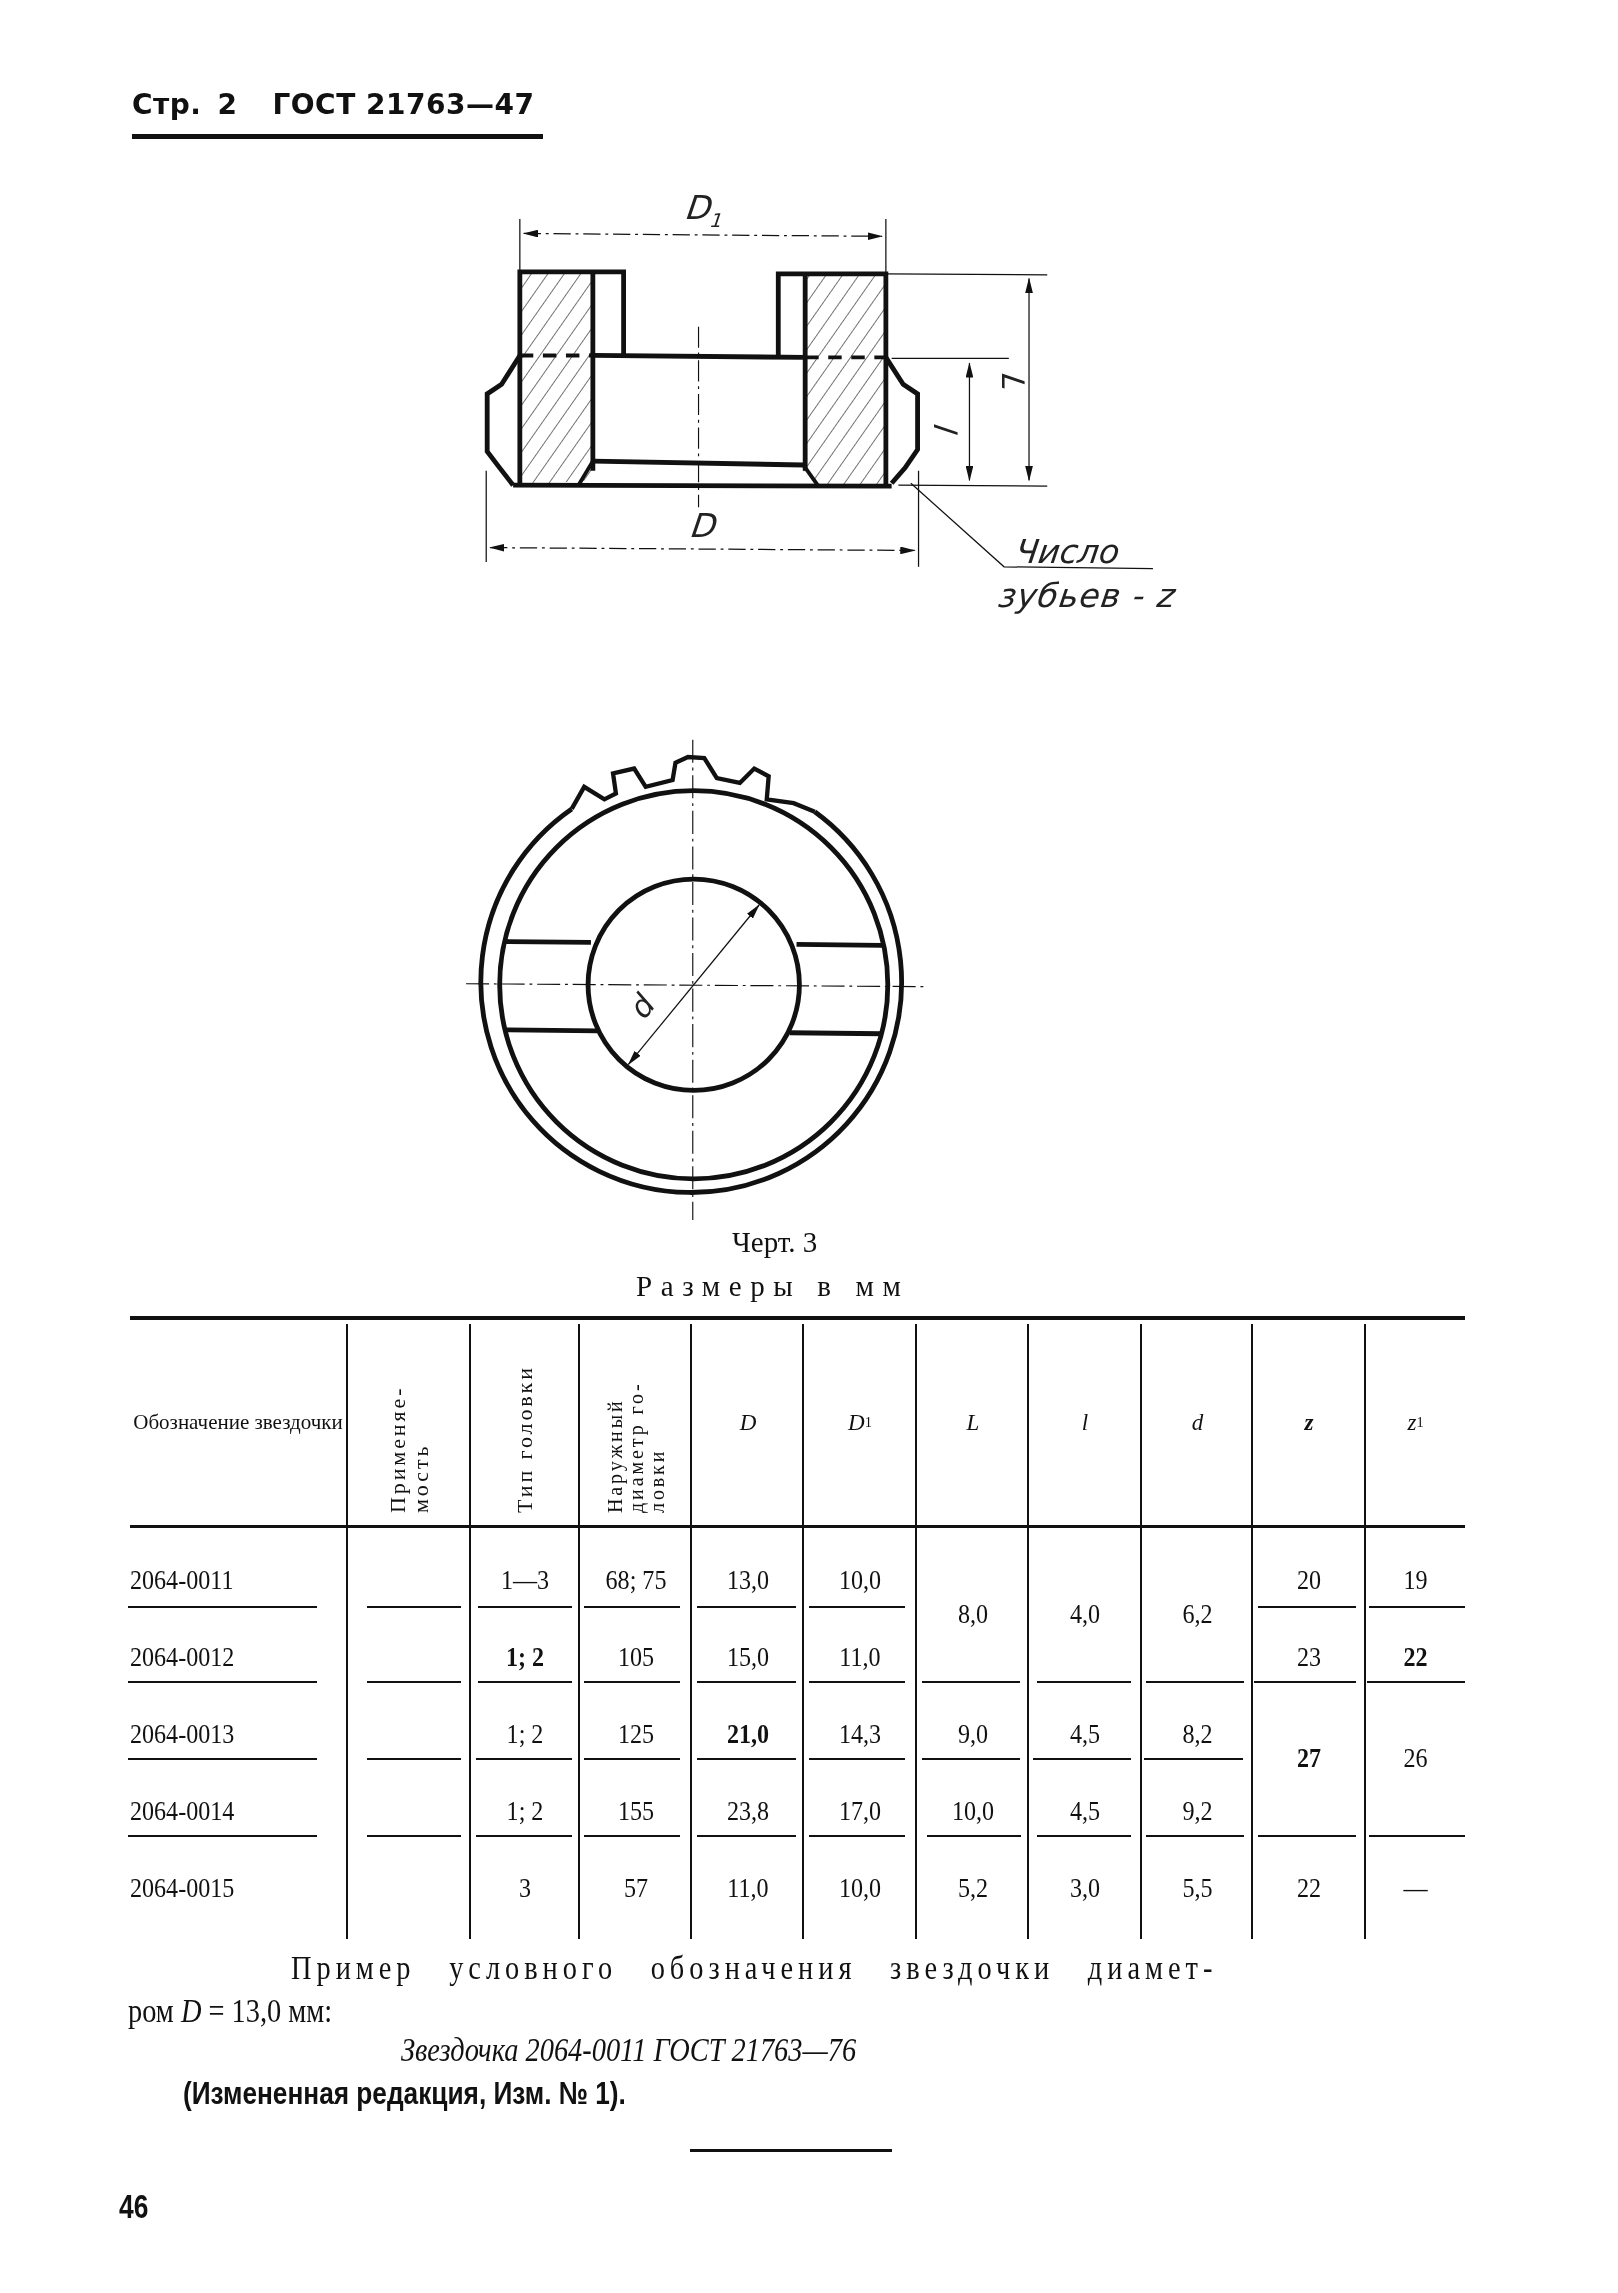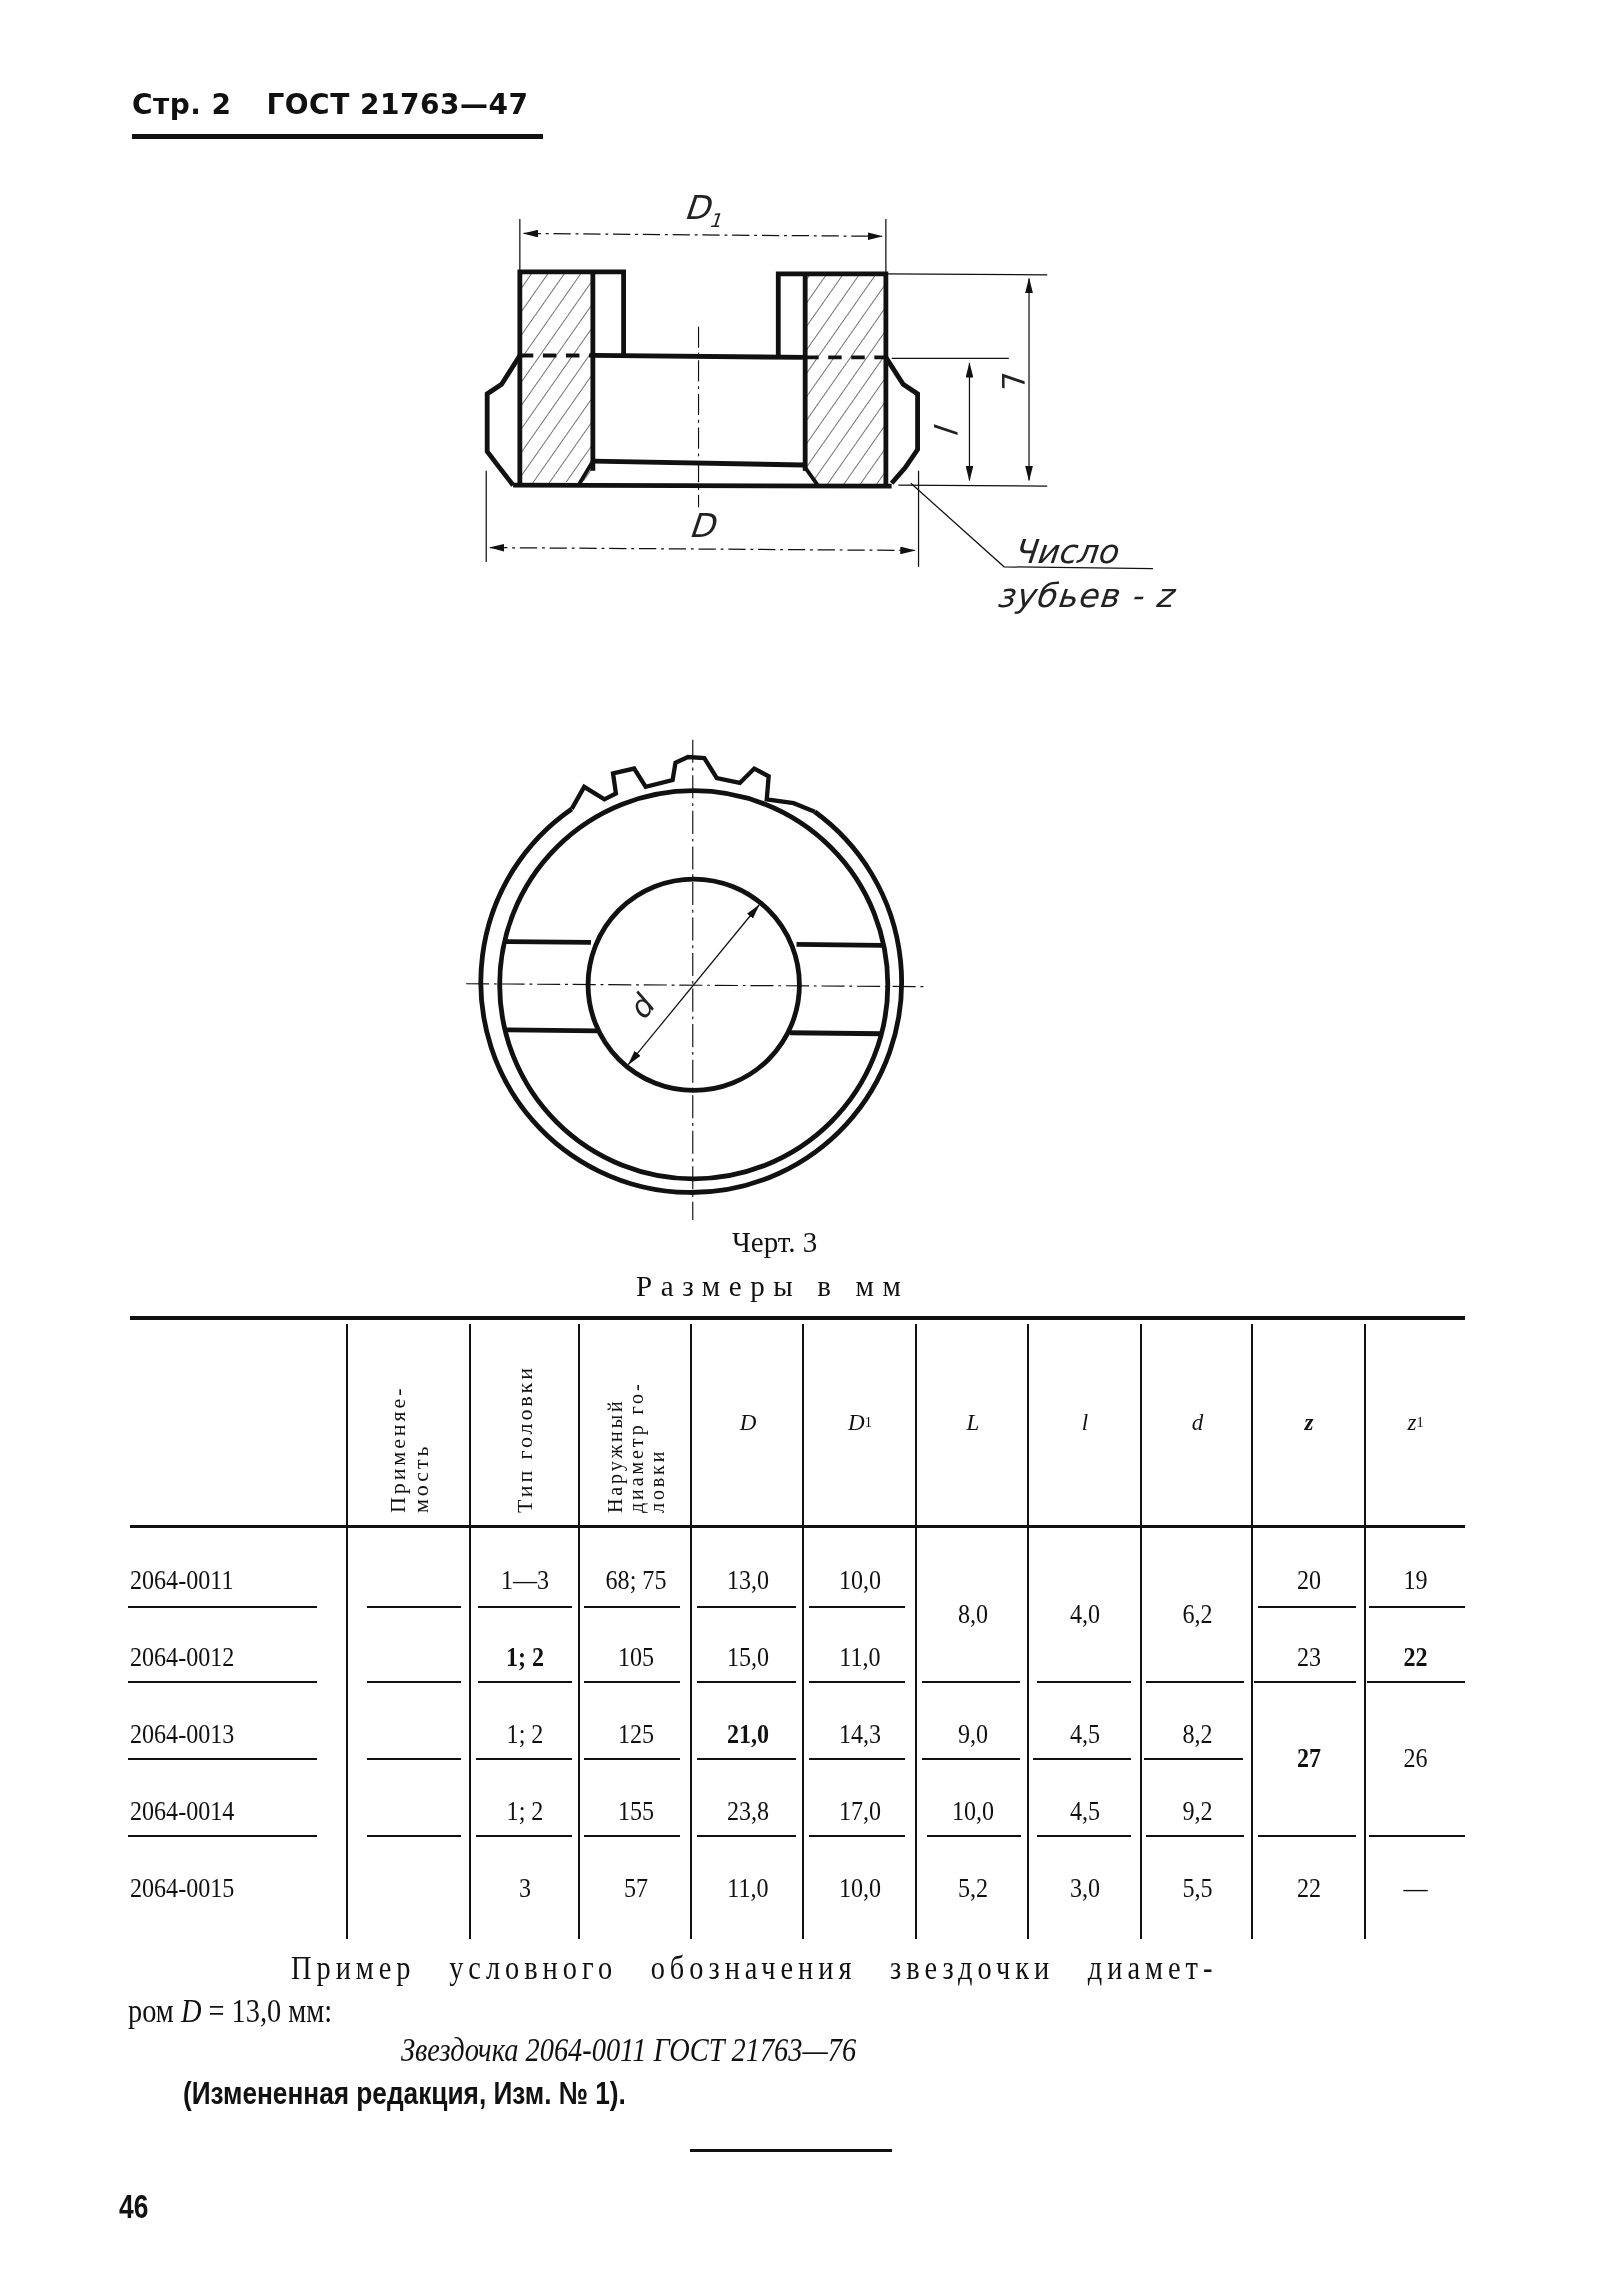--- a/index.html
+++ b/index.html
@@ -1,20 +1,20 @@
 <!DOCTYPE html>
 <html><head>
   <meta charset="utf-8">
   <style>
     * { margin: 0; padding: 0; box-sizing: border-box; }
     html, body { width: 1619px; height: 2293px; background: #ffffff; overflow: hidden; }
     body { position: relative; font-family: "Liberation Serif", "DejaVu Serif", serif; color: #111; }
 
     .page-header { position: absolute; left: 132px; top: 88px; font-family: "DejaVu Sans", "Liberation Sans", sans-serif; font-weight: bold; font-size: 28px; letter-spacing: 0.5px; white-space: nowrap; }
-    .page-header .pg { font-weight: bold; margin-right: 10px; }
+    .page-header .pg { font-weight: bold; margin-right: 16px; }
     .page-header .pgnum { margin-right: 35px; }
     .page-header-rule { position: absolute; left: 132px; top: 134px; width: 411px; height: 4.8px; background: #111; }
 
     .drawing { position: absolute; left: 0; top: 0; width: 1619px; height: 1345px; pointer-events: none; }
     .drawing svg { position: absolute; left: 0; top: 0; }
 
     .lbl { position: absolute; font-family: "DejaVu Sans", sans-serif; font-style: italic; font-weight: 300; color: #222; white-space: nowrap; transform: skewX(-8deg); }
 
     .caption { position: absolute; font-size: 29px; white-space: nowrap; text-align: center; }
     .caption.cert { left: 732px; top: 1226px; }
@@ -152,20 +152,21 @@
   <div class="rule-v" style="left:339px; top:7.7px; height:615px;"></div>
   <div class="rule-v" style="left:448px; top:7.7px; height:615px;"></div>
   <div class="rule-v" style="left:560px; top:7.7px; height:615px;"></div>
   <div class="rule-v" style="left:672px; top:7.7px; height:615px;"></div>
   <div class="rule-v" style="left:785px; top:7.7px; height:615px;"></div>
   <div class="rule-v" style="left:897px; top:7.7px; height:615px;"></div>
   <div class="rule-v" style="left:1010px; top:7.7px; height:615px;"></div>
   <div class="rule-v" style="left:1121px; top:7.7px; height:615px;"></div>
   <div class="rule-v" style="left:1234px; top:7.7px; height:615px;"></div>
 
+  <div class="hdr" style="left:0; top:3.8px; width:216px; height:206px;">Обозначение звездочки</div>
   <div class="hdr rot" style="left:219px; top:3.8px; width:120px; height:206px;">Применяе-мость</div>
   <div class="hdr rot" style="left:342px; top:3.8px; width:106px; height:206px;">Тип головки</div>
   <div class="hdr rot" style="left:451px; top:3.8px; width:110px; height:206px; font-size:20px;">Наружный диаметр го-ловки</div>
   <div class="hdr sym" style="left:563px; top:3.8px; width:110px; height:206px;">D</div>
   <div class="hdr sym" style="left:675px; top:3.8px; width:110px; height:206px;">
       <span>D</span>
       <sub>1</sub>
     </div>
   <div class="hdr sym" style="left:788px; top:3.8px; width:110px; height:206px;">L</div>
   <div class="hdr sym" style="left:900px; top:3.8px; width:110px; height:206px;">l</div>

